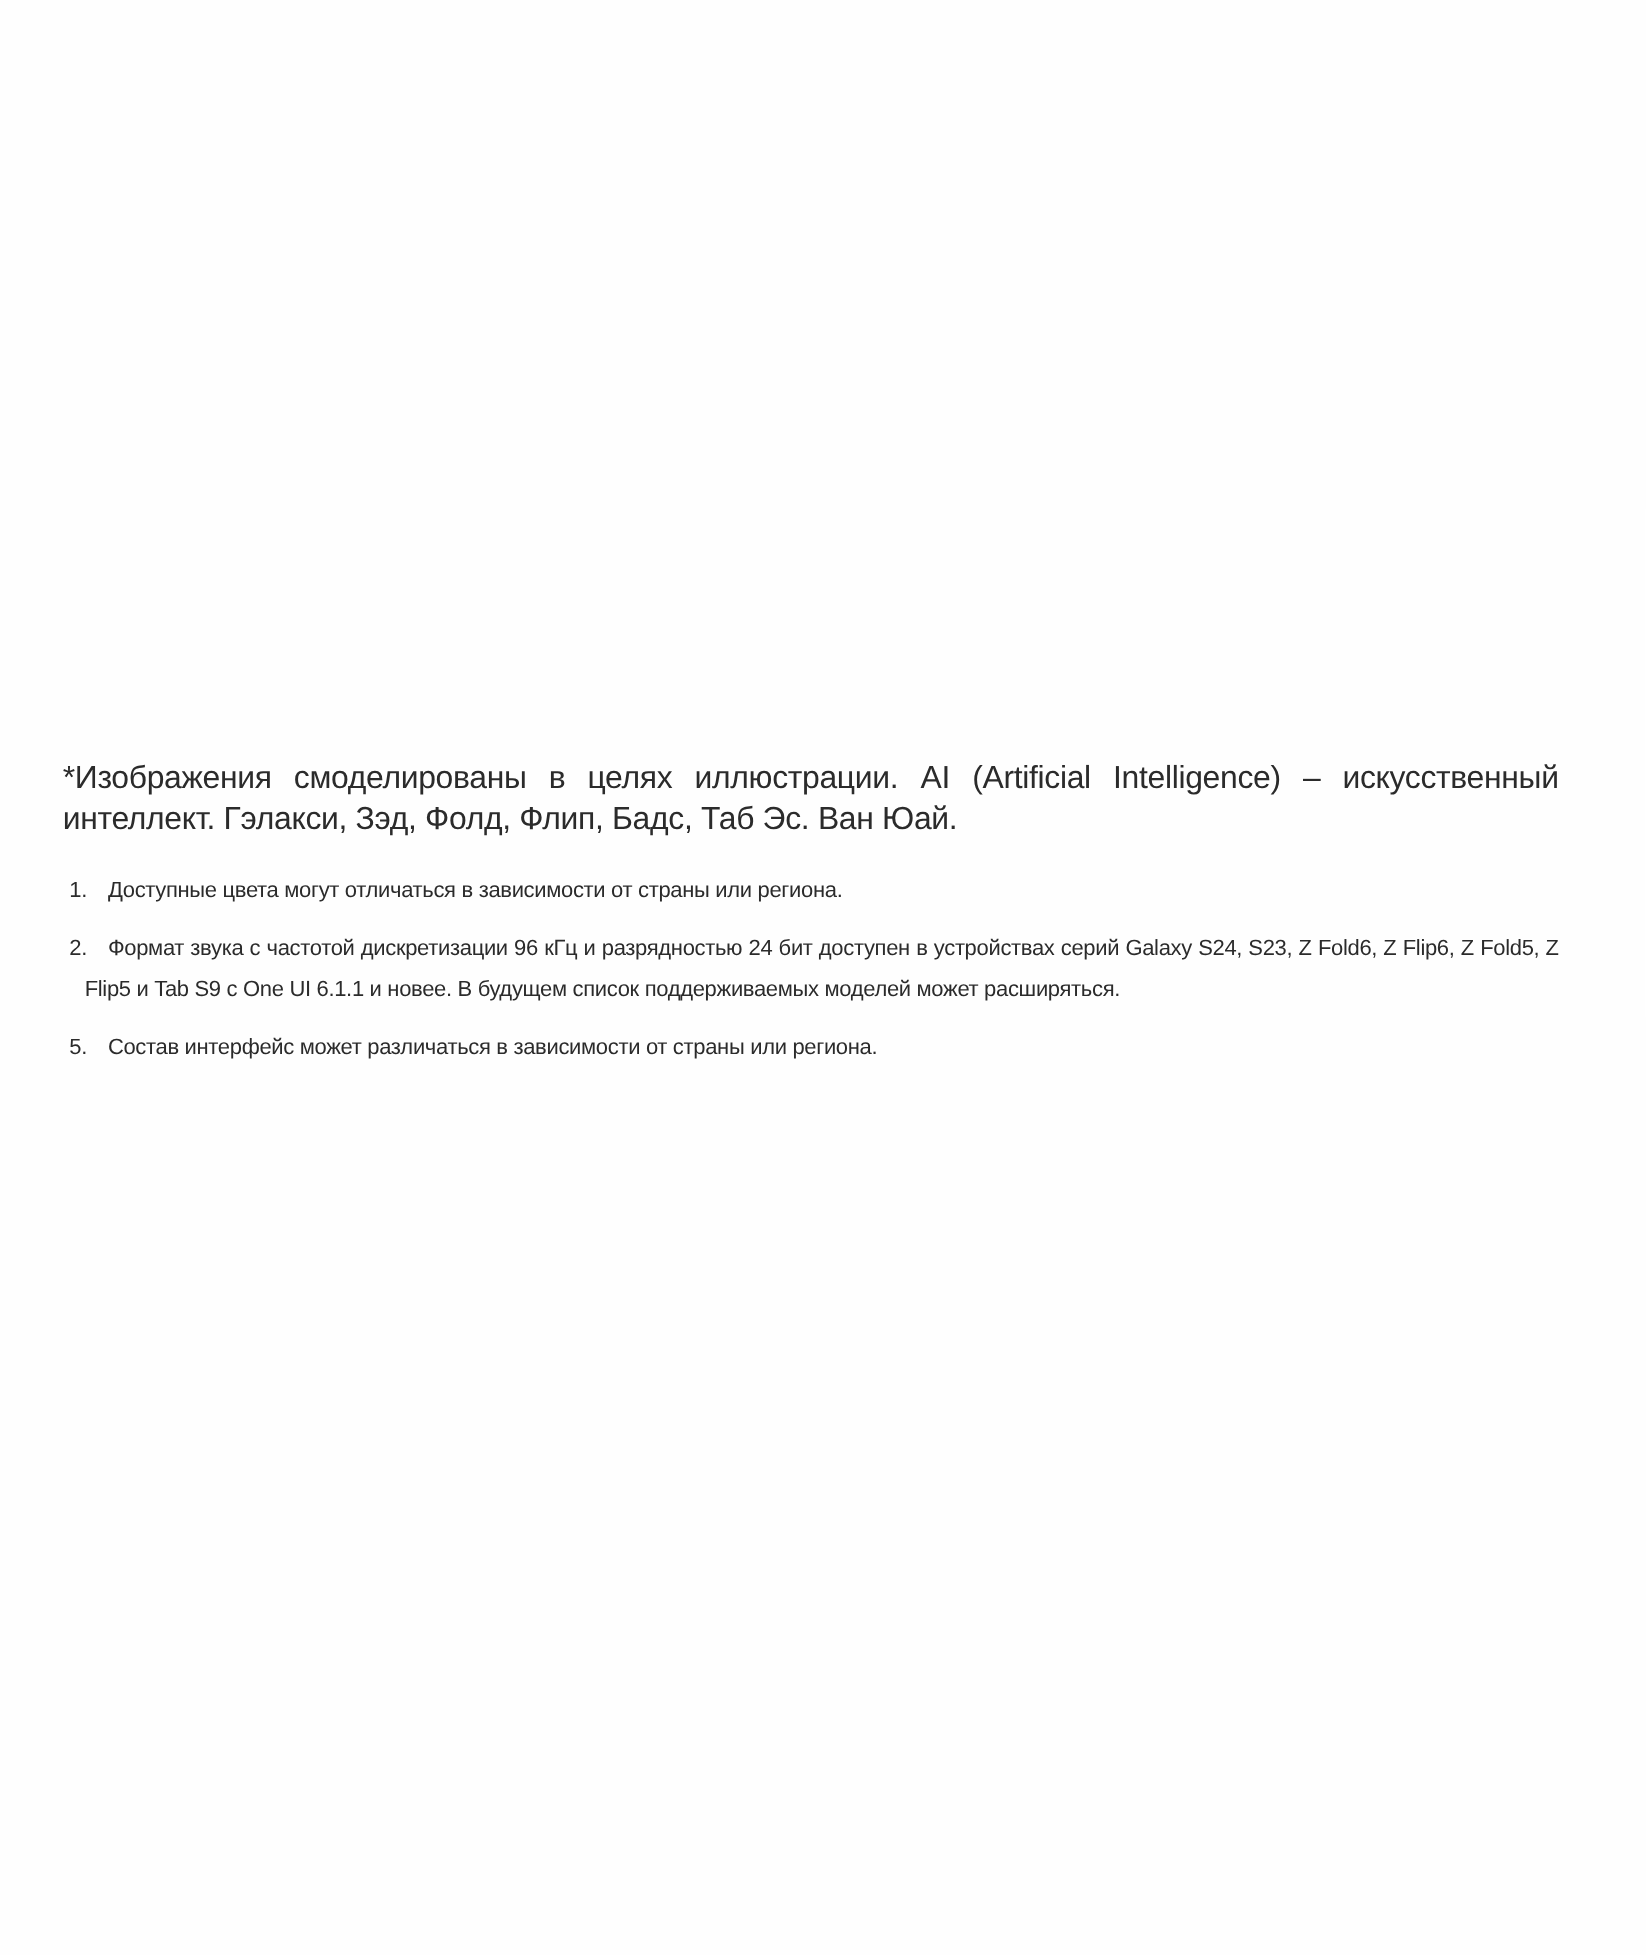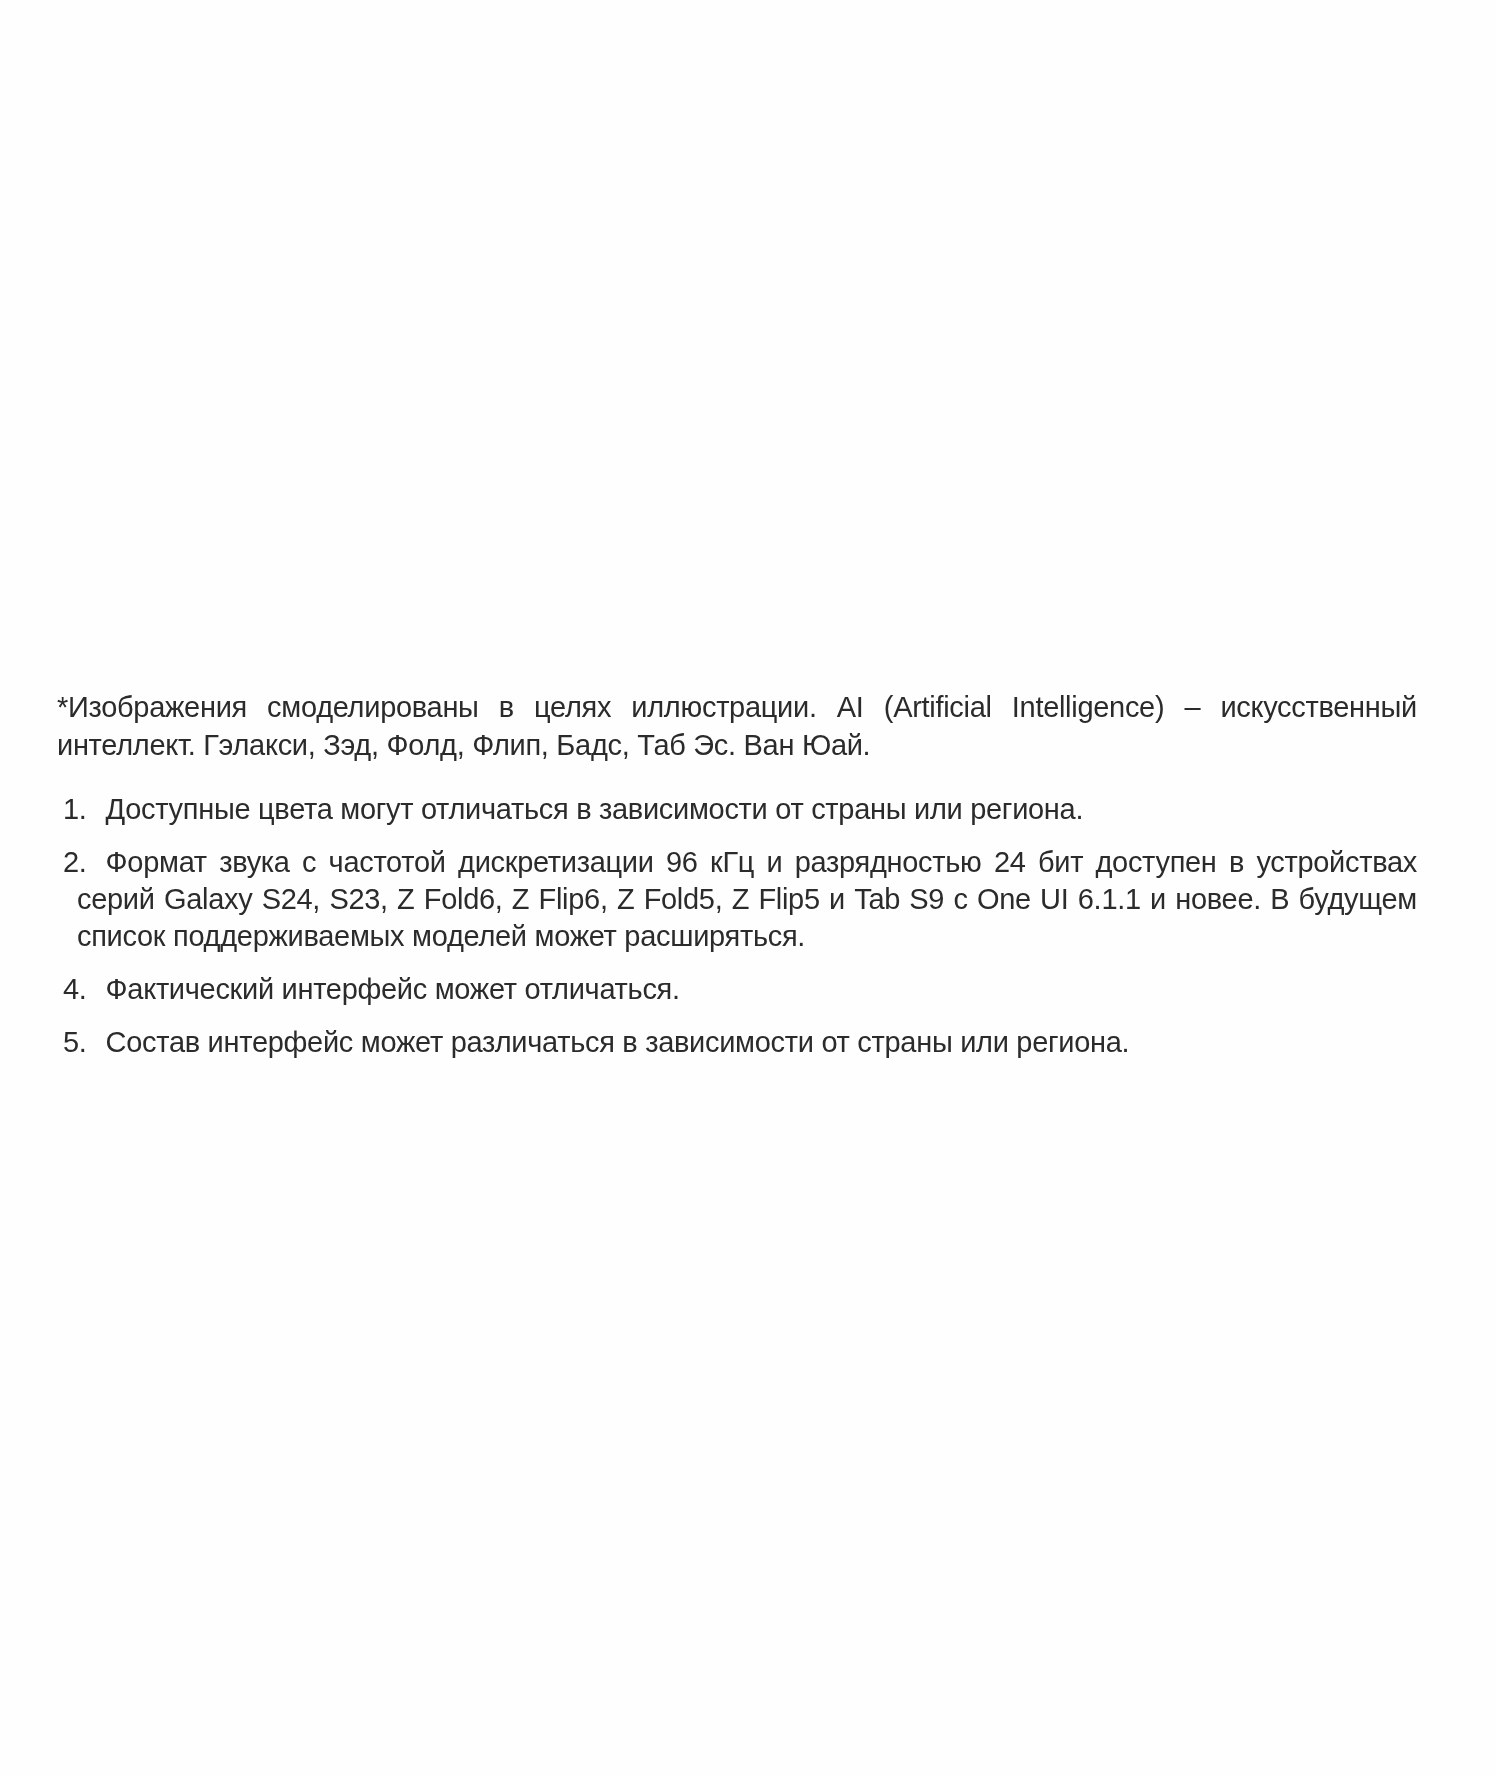--- a/index.html
+++ b/index.html
@@ -30,21 +30,21 @@
     letter-spacing: -0.3px;
   }
   .footnotes {
     list-style: none;
     margin: 0;
     padding: 0;
   }
   .footnote {
     padding-left: 20px;
     margin: 16px 0 10px 0;
-    font-size: 29px;
+    font-size: 20px;
     line-height: 37px;
     text-align: justify;
     letter-spacing: -0.3px;
   }
   .footnote .num {
     display: inline;
     margin-left: -14px;
     margin-right: 19px;
   }
 </style>
@@ -57,22 +57,19 @@
     <ol class="footnotes" id="footnote-list">
   <li class="footnote">
     <span class="num">1.</span><span class="txt">Доступные цвета могут отличаться в зависимости от страны или региона.</span>
   </li>
 
   <li class="footnote">
     <span class="num">2.</span><span class="txt">Формат звука с частотой дискретизации 96 кГц и разрядностью 24 бит доступен в устройствах серий Galaxy S24, S23, Z Fold6, Z Flip6, Z Fold5, Z Flip5 и Tab S9 с One UI 6.1.1 и новее. В будущем список поддерживаемых моделей может расширяться.</span>
   </li>
 
 
-  <li class="footnote">
-    <span class="num">4.</span><span class="txt">Фактический интерфейс может отличаться.</span>
-  </li>
 
   <li class="footnote">
     <span class="num">5.</span><span class="txt">Состав интерфейс может различаться в зависимости от страны или региона.</span>
   </li>
 </ol>
   </div>
 </div>
 
 </body></html>

